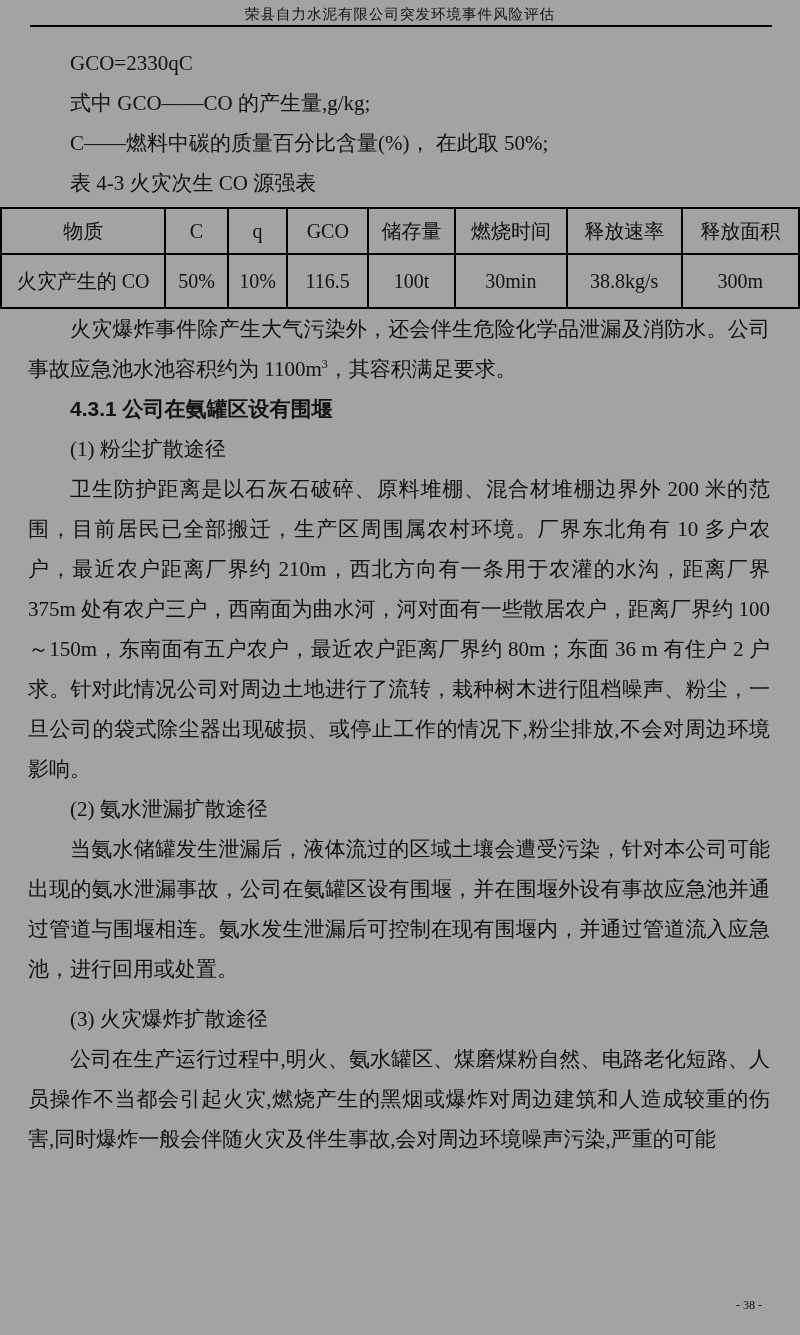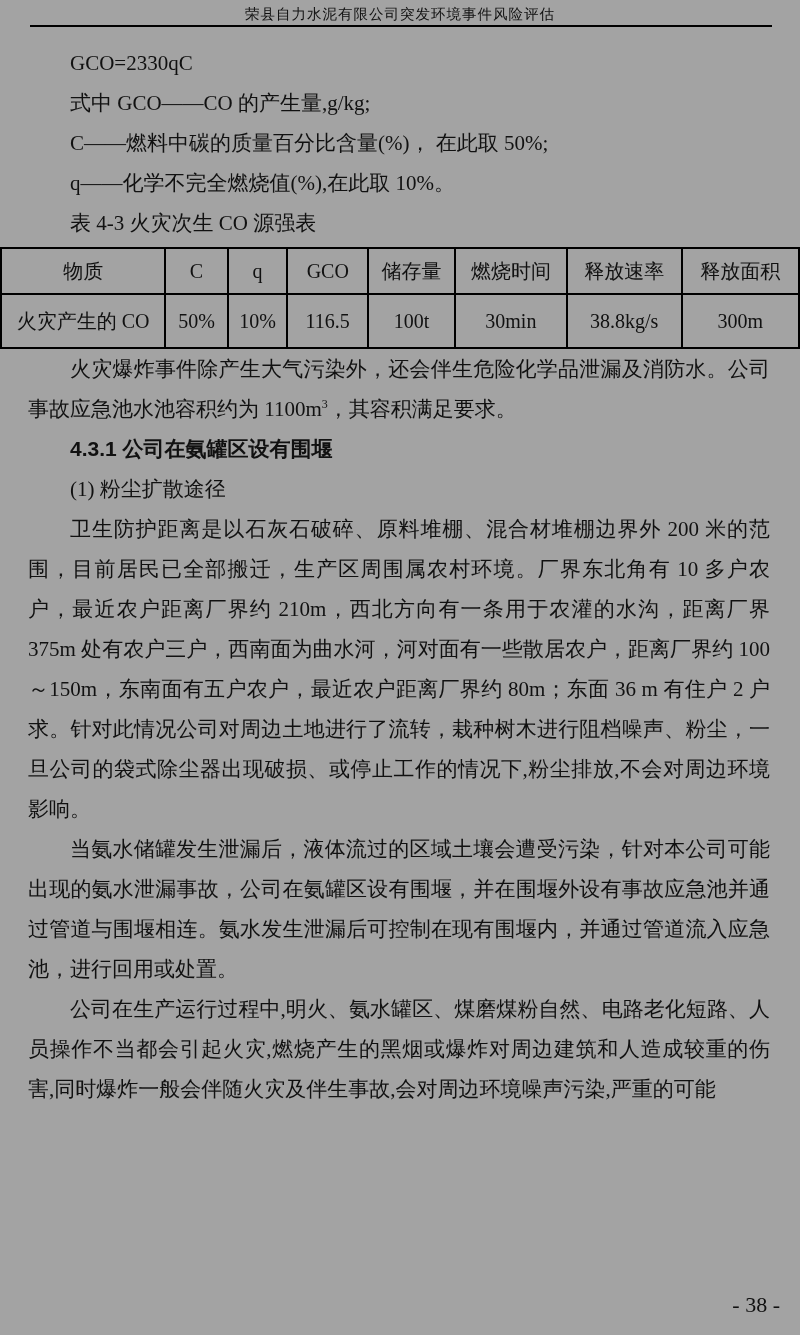--- a/index.html
+++ b/index.html
@@ -60,40 +60,39 @@
     padding:0 2px;
     overflow:hidden;
     margin-top:48px;
   }
   table.src thead th{height:44px;}
   table.src tbody td{height:52px;}
   sup.cube{font-size:12px;vertical-align:super;line-height:0;}
   .mt10{margin-top:10px;}
   .page-number{
     position:absolute;
-    right:20px;
+    right:38px;
     bottom:20px;
-    font-size:22px;
+    font-size:12px;
     line-height:20px;
   }
 </style>
 </head>
 <body>
 
 <div class="page">
 
   <div class="doc-header">荣县自力水泥有限公司突发环境事件风险评估</div>
   <hr class="header-rule">
 
   <div class="content">
 
     <p class="p noj">GCO=2330qC</p>
     <p class="p noj">式中 GCO——CO 的产生量,g/kg;</p>
     <p class="p noj">C——燃料中碳的质量百分比含量(%)， 在此取 50%;</p>
-    <p class="p noj">q——化学不完全燃烧值(%),在此取 10%。</p>
     <p class="p noj">表 4-3 火灾次生 CO 源强表</p>
 
     <div class="table-wrap">
       <table class="src">
         <colgroup>
           <col style="width:20.6%">
             <col style="width:7.8%">
             <col style="width:7.5%">
             <col style="width:10.1%">
           <col style="width:10.9%">
@@ -128,21 +127,23 @@
       </table>
     </div>
 
     <p class="p"><span>火灾爆炸事件除产生大气污染外，还会伴生危险化学品泄漏及消防水。公司事故应急池水池容积约为 1100m</span><sup class="cube">3</sup><span>，其容积满足要求。</span></p>
 
     <p class="h-bold">4.3.1 公司在氨罐区设有围堰</p>
 
     <p class="p noj">(1) 粉尘扩散途径</p>
     <p class="p">卫生防护距离是以石灰石破碎、原料堆棚、混合材堆棚边界外 200 米的范围，目前居民已全部搬迁，生产区周围属农村环境。厂界东北角有 10 多户农户，最近农户距离厂界约 210m，西北方向有一条用于农灌的水沟，距离厂界 375m 处有农户三户，西南面为曲水河，河对面有一些散居农户，距离厂界约 100～150m，东南面有五户农户，最近农户距离厂界约 80m；东面 36 m 有住户 2 户求。针对此情况公司对周边土地进行了流转，栽种树木进行阻档噪声、粉尘，一旦公司的袋式除尘器出现破损、或停止工作的情况下,粉尘排放,不会对周边环境影响。</p>
 
+    <p class="p noj">(2) 氨水泄漏扩散途径</p>
     <p class="p">当氨水储罐发生泄漏后，液体流过的区域土壤会遭受污染，针对本公司可能出现的氨水泄漏事故，公司在氨罐区设有围堰，并在围堰外设有事故应急池并通过管道与围堰相连。氨水发生泄漏后可控制在现有围堰内，并通过管道流入应急池，进行回用或处置。</p>
 
+    <p class="p noj mt10">(3) 火灾爆炸扩散途径</p>
     <p class="p">公司在生产运行过程中,明火、氨水罐区、煤磨煤粉自然、电路老化短路、人员操作不当都会引起火灾,燃烧产生的黑烟或爆炸对周边建筑和人造成较重的伤害,同时爆炸一般会伴随火灾及伴生事故,会对周边环境噪声污染,严重的可能</p>
 
   </div>
 
   <div class="page-number">- 38 -</div>
 
 </div>
 
 </body></html>

